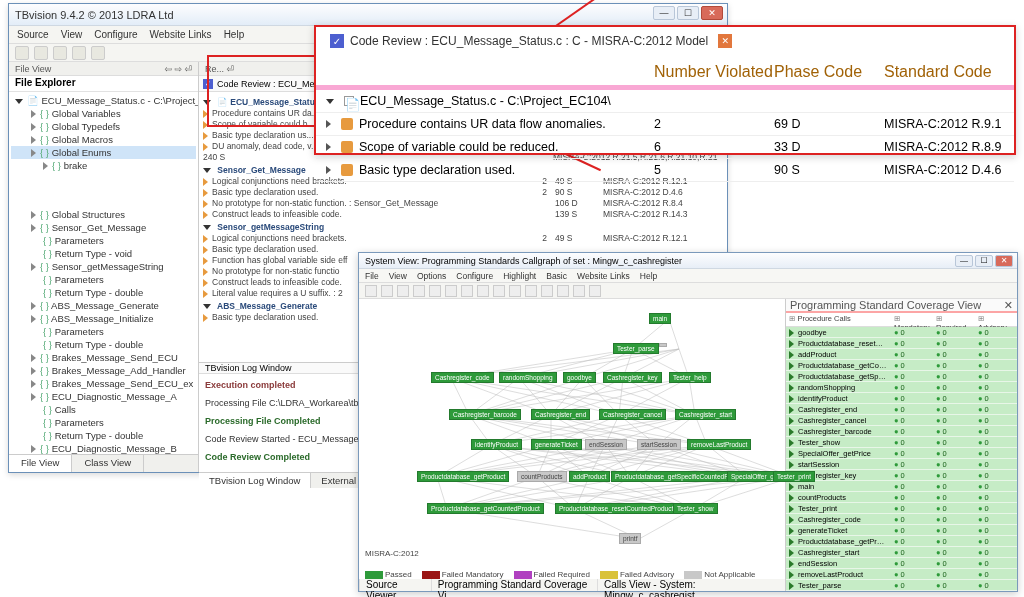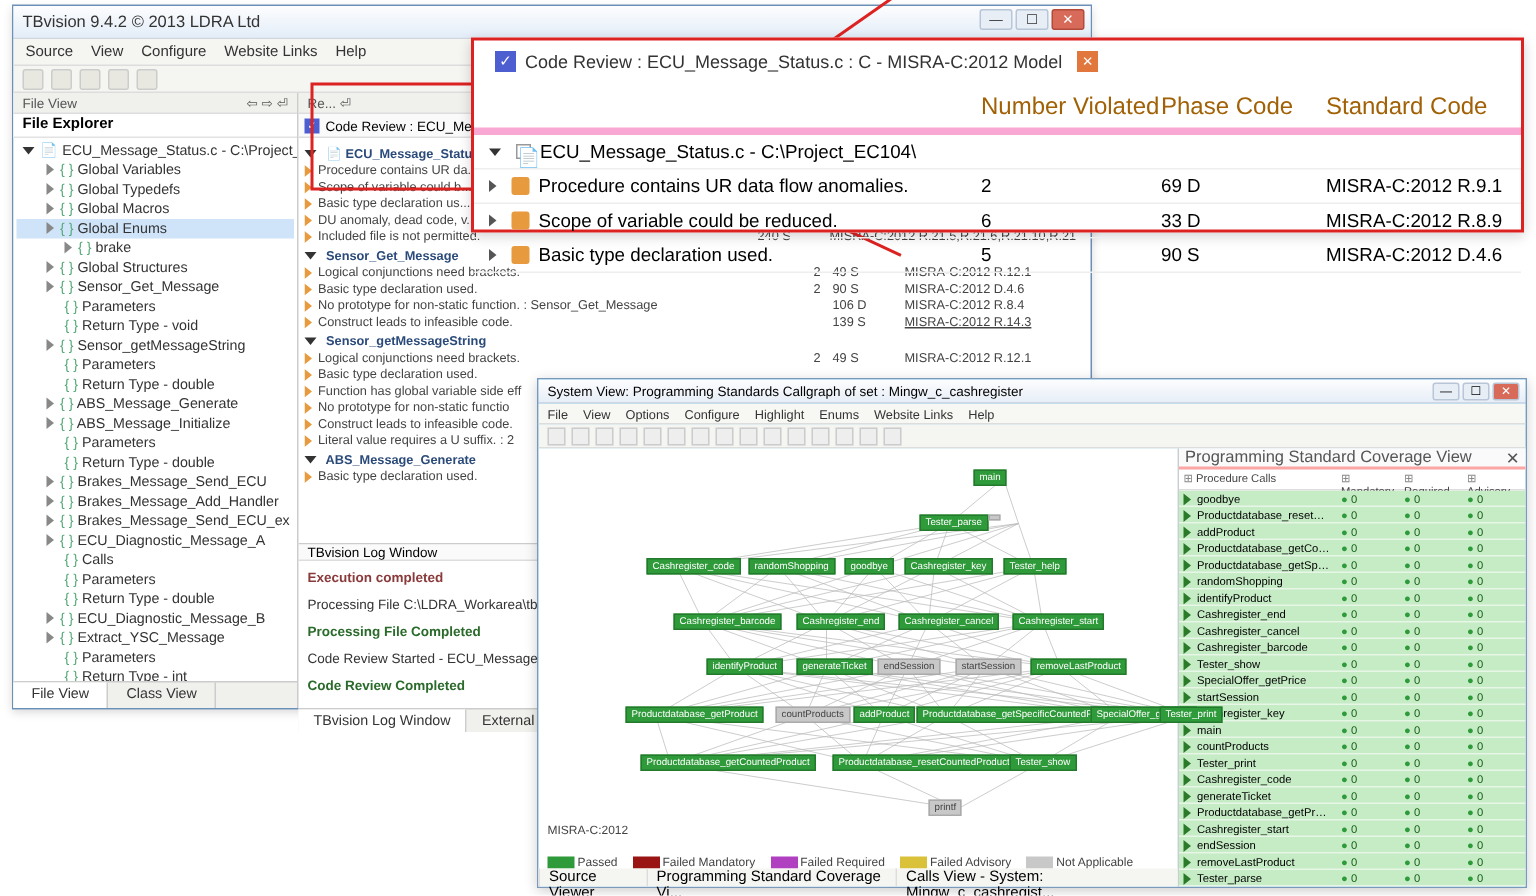--- a/index.html
+++ b/index.html
@@ -184,21 +184,21 @@
 .zhead { font-size: 16px; color: #a16207; border-bottom: 5px solid #f9a8d4; }
 .z-orange { display:inline-block; width:12px; height:12px; background:#e79a3e; border-radius:2px; }
 .small-ico { display:inline-block; width:10px; height:10px; background:#ddd; border:1px solid #aaa; }
 
 
 .graph-window {
   position: absolute;
   top: 252px; left: 358px;
   width: 660px; height: 340px;
   border: 1px solid #7a99bb;
-  background: #7dd3fc;
+  background: #c2410c;
   box-shadow: 0 2px 8px rgba(0,0,0,0.2);
 }
 .graph-title {
   height: 16px;
   background: linear-gradient(#fdfdfe,#e7eef7);
   font-size: 9px;
   display:flex; align-items:center; padding: 0 6px;
   border-bottom: 1px solid #cfd8e2;
   position: relative;
 }
@@ -297,21 +297,21 @@
         <span style="font-size:9px;">⇦ ⇨ ⏎</span>
       </div>
       <div class="sub-hdr">File Explorer</div>
       <div class="tree" id="file-tree">
           <div class="row" style="padding-left: 4px;"><span class="tri-down"></span>📄 ECU_Message_Status.c - C:\Project_EC104\</div>
           <div class="row" style="padding-left: 20px;"><span class="tri-right" style="border-left-color:#888"></span><span style="color:#5a7;">{ }</span> Global Variables</div>
           <div class="row" style="padding-left: 20px;"><span class="tri-right" style="border-left-color:#888"></span><span style="color:#5a7;">{ }</span> Global Typedefs</div>
           <div class="row" style="padding-left: 20px;"><span class="tri-right" style="border-left-color:#888"></span><span style="color:#5a7;">{ }</span> Global Macros</div>
           <div class="row sel" style="padding-left: 20px;"><span class="tri-right" style="border-left-color:#888"></span><span style="color:#5a7;">{ }</span> Global Enums</div>
           <div class="row" style="padding-left: 32px;"><span class="tri-right" style="border-left-color:#888"></span><span style="color:#5a7;">{ }</span> brake</div>
-          <div class="row" style="padding-left: 20px;"><span class="tri-right" style="border-left-color:#888"></span><span style="color:#5a7;">{ }</span> Global Structures</div>
+          <div class="row" style="padding-left: 20px; margin-top: 36px;"><span class="tri-right" style="border-left-color:#888"></span><span style="color:#5a7;">{ }</span> Global Structures</div>
           <div class="row" style="padding-left: 20px;"><span class="tri-right" style="border-left-color:#888"></span><span style="color:#5a7;">{ }</span> Sensor_Get_Message</div>
           <div class="row" style="padding-left: 32px;"><span style="color:#5a7;">{ }</span> Parameters</div>
           <div class="row" style="padding-left: 32px;"><span style="color:#5a7;">{ }</span> Return Type - void</div>
           <div class="row" style="padding-left: 20px;"><span class="tri-right" style="border-left-color:#888"></span><span style="color:#5a7;">{ }</span> Sensor_getMessageString</div>
           <div class="row" style="padding-left: 32px;"><span style="color:#5a7;">{ }</span> Parameters</div>
           <div class="row" style="padding-left: 32px;"><span style="color:#5a7;">{ }</span> Return Type - double</div>
           <div class="row" style="padding-left: 20px;"><span class="tri-right" style="border-left-color:#888"></span><span style="color:#5a7;">{ }</span> ABS_Message_Generate</div>
           <div class="row" style="padding-left: 20px;"><span class="tri-right" style="border-left-color:#888"></span><span style="color:#5a7;">{ }</span> ABS_Message_Initialize</div>
           <div class="row" style="padding-left: 32px;"><span style="color:#5a7;">{ }</span> Parameters</div>
           <div class="row" style="padding-left: 32px;"><span style="color:#5a7;">{ }</span> Return Type - double</div>
@@ -349,21 +349,20 @@
           <div class="rrow">
             <span><span class="tri-right" style="border-left-color:#e79a3e"></span>Scope of variable could b...</span>
           </div>
           <div class="rrow">
             <span><span class="tri-right" style="border-left-color:#e79a3e"></span>Basic type declaration us...</span>
           </div>
           <div class="rrow">
             <span><span class="tri-right" style="border-left-color:#e79a3e"></span>DU anomaly, dead code, v...</span>
           </div>
           <div class="rrow">
-            <span><span class="tri-right" style="border-left-color:#e79a3e"></span>Included file is not permitted.</span>
             <span style="width:40px;">240 S</span>
             <span style="width:170px;overflow:hidden;">MISRA-C:2012 R.21.5,R.21.6,R.21.10,R.21</span>
           </div>
           <div class="sec-hdr"><span class="tri-down"></span> Sensor_Get_Message</div>
           <div class="rrow">
             <span><span class="tri-right" style="border-left-color:#e79a3e"></span>Logical conjunctions need brackets.</span>
             <span style="width:24px;text-align:right;">2</span>
             <span style="width:40px;">49 S</span>
             <span style="width:120px;overflow:hidden;">MISRA-C:2012 R.12.1</span>
           </div>
@@ -376,21 +375,21 @@
           <div class="rrow">
             <span><span class="tri-right" style="border-left-color:#e79a3e"></span>No prototype for non-static function. : Sensor_Get_Message</span>
             <span style="width:24px;text-align:right;"></span>
             <span style="width:40px;">106 D</span>
             <span style="width:120px;overflow:hidden;">MISRA-C:2012 R.8.4</span>
           </div>
           <div class="rrow">
             <span><span class="tri-right" style="border-left-color:#e79a3e"></span>Construct leads to infeasible code.</span>
             <span style="width:24px;text-align:right;"></span>
             <span style="width:40px;">139 S</span>
-            <span style="width:120px;overflow:hidden;text-decoration:underline;">MISRA-C:2012 R.14.3</span>
+            <span style="width:120px;overflow:hidden;">MISRA-C:2012 R.14.3</span>
           </div>
           <div class="sec-hdr"><span class="tri-down"></span> Sensor_getMessageString</div>
           <div class="rrow">
             <span><span class="tri-right" style="border-left-color:#e79a3e"></span>Logical conjunctions need brackets.</span>
             <span style="width:24px;text-align:right;">2</span>
             <span style="width:40px;">49 S</span>
             <span style="width:120px;overflow:hidden;">MISRA-C:2012 R.12.1</span>
           </div>
           <div class="rrow">
             <span><span class="tri-right" style="border-left-color:#e79a3e"></span>Basic type declaration used.</span>
@@ -472,21 +471,21 @@
       <div class="ctrl">☐</div>
       <div class="ctrl close">✕</div>
     </div>
   </div>
   <div class="graph-menu">
     <span>File</span>
     <span>View</span>
     <span>Options</span>
     <span>Configure</span>
     <span>Highlight</span>
-    <span>Enums</span>
+    <span>Basic</span>
     <span>Website Links</span>
     <span>Help</span>
   </div>
   <div class="graph-tb">
     <div class="tb-btn"></div>
       <div class="tb-btn"></div>
       <div class="tb-btn"></div>
       <div class="tb-btn"></div>
       <div class="tb-btn"></div>
       <div class="tb-btn"></div>

